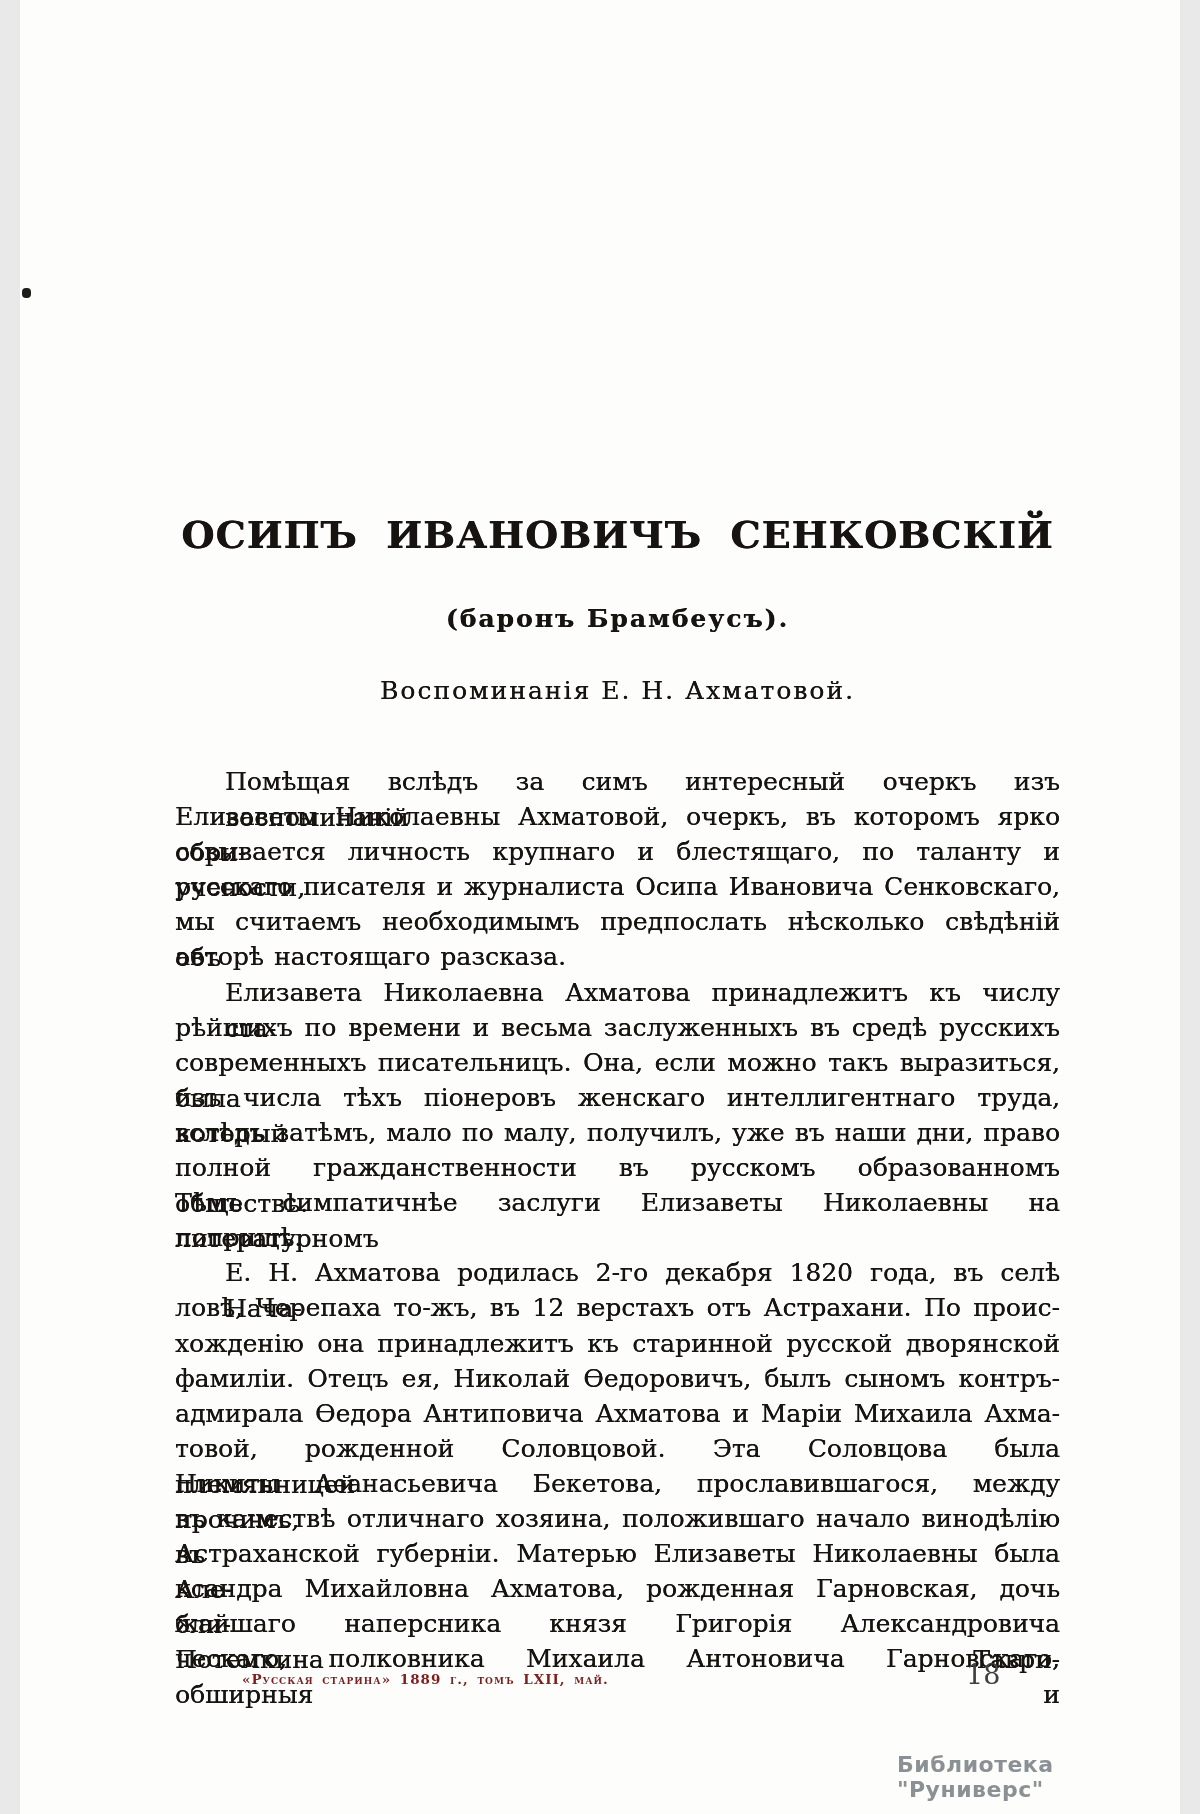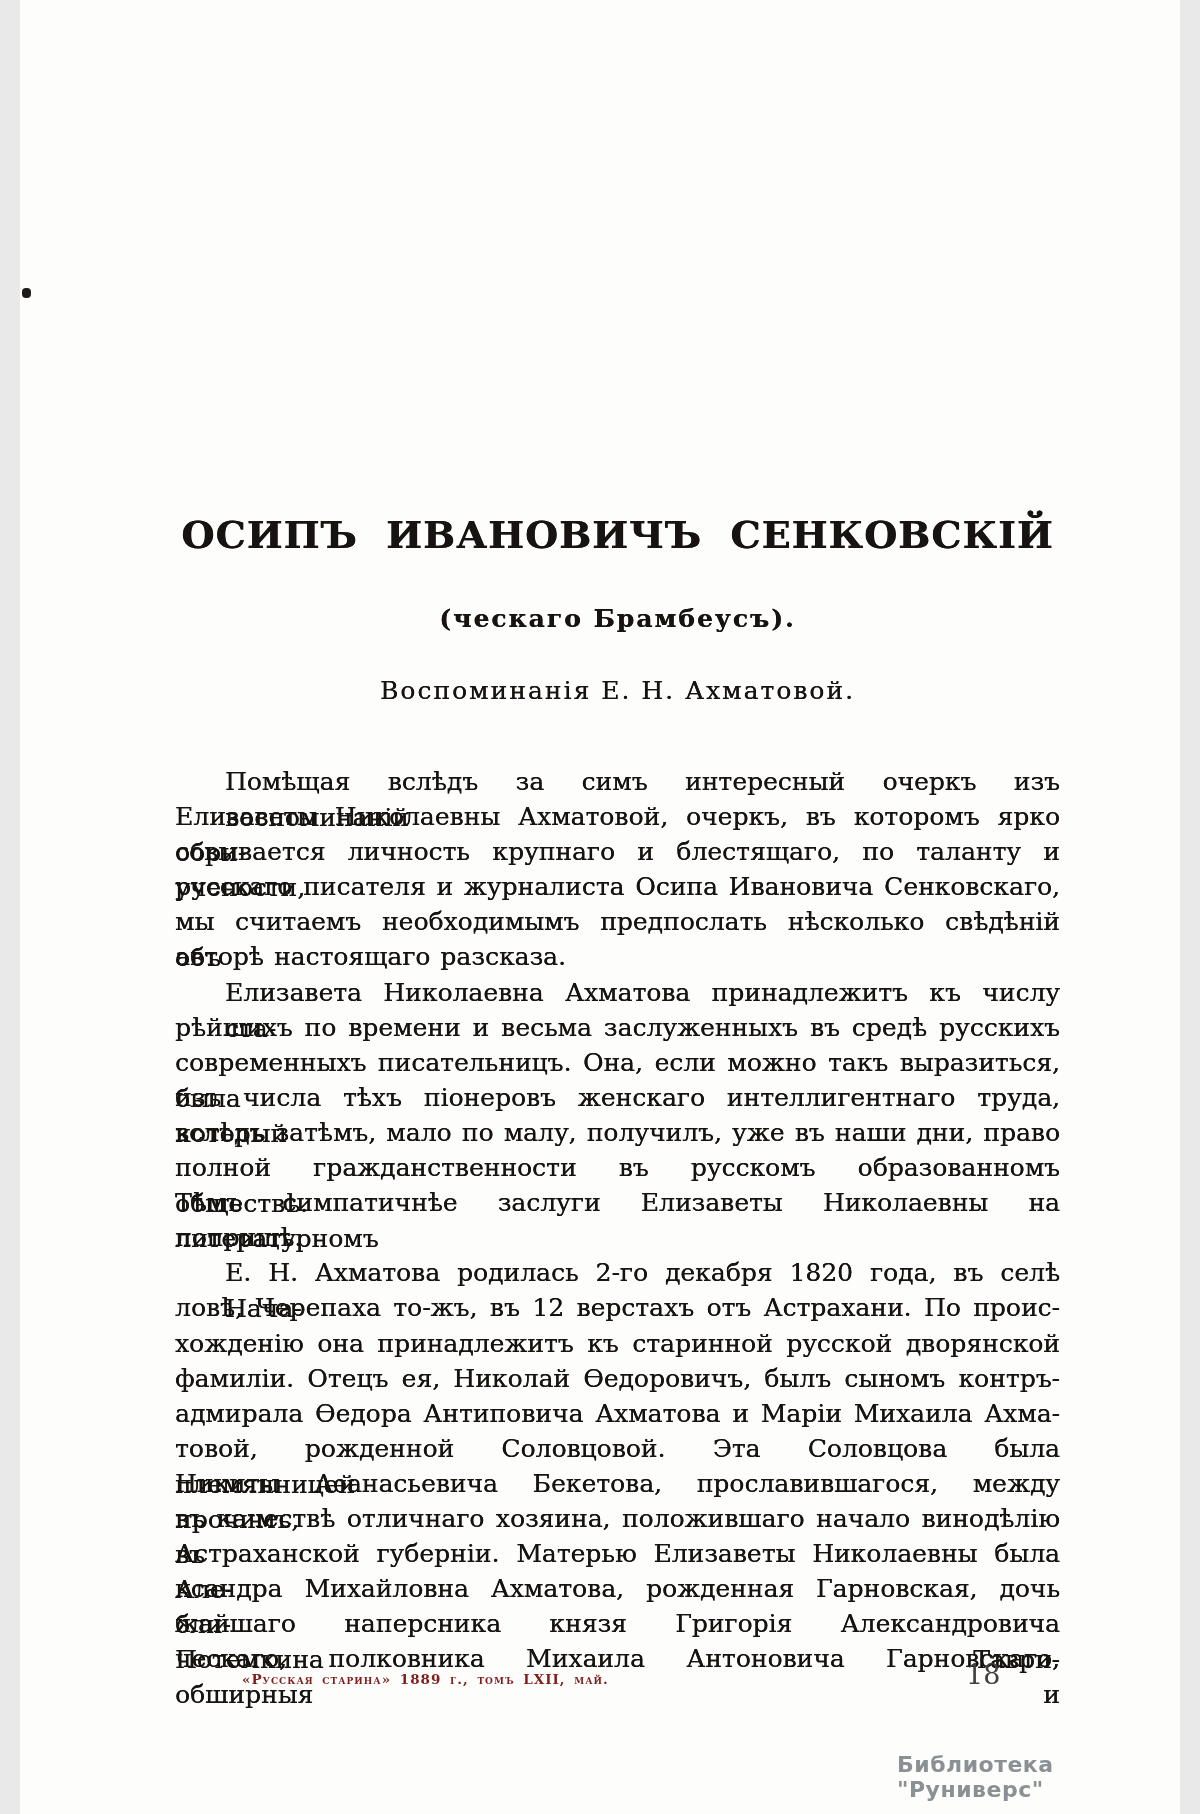--- a/index.html
+++ b/index.html
@@ -78,21 +78,21 @@
 </style>
 </head>
 <body>
 
 <div class="page">
 
   <div class="scan-speck"></div>
 
   <div class="centered-block doc-title">ОСИПЪ ИВАНОВИЧЪ СЕНКОВСКІЙ</div>
 
-  <div class="centered-block doc-subtitle">(ческаго Брамбеусъ).</div>
+  <div class="centered-block doc-subtitle">(баронъ Брамбеусъ).</div>
 
   <div class="centered-block doc-byline">Воспоминанія Е. Н. Ахматовой.</div>
 
   <div class="body-block" id="body-block">
       <div class="body-line indent">Помѣщая вслѣдъ за симъ интересный очеркъ изъ воспоминаній</div>
       <div class="body-line">Елизаветы Николаевны Ахматовой, очеркъ, въ которомъ ярко обри-</div>
       <div class="body-line">совывается личность крупнаго и блестящаго, по таланту и учености,</div>
       <div class="body-line">русскаго писателя и журналиста Осипа Ивановича Сенковскаго,</div>
       <div class="body-line">мы считаемъ необходимымъ предпослать нѣсколько свѣдѣній объ</div>
       <div class="body-line end">авторѣ настоящаго разсказа.</div>

